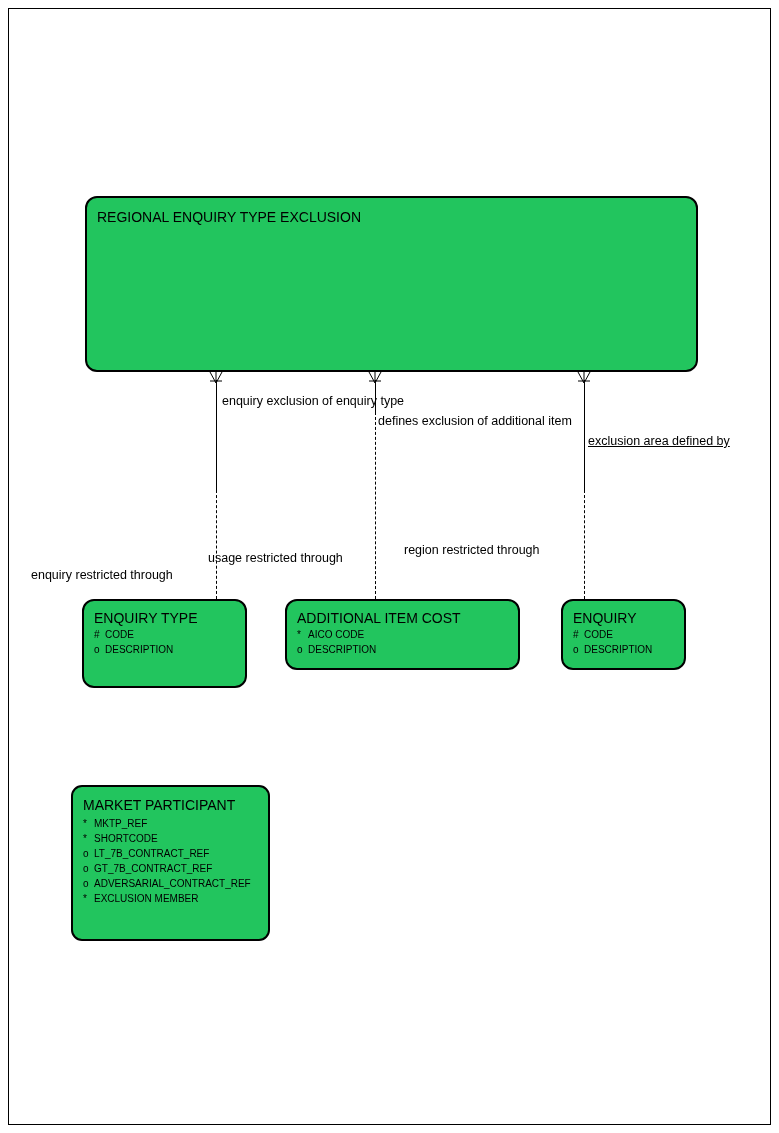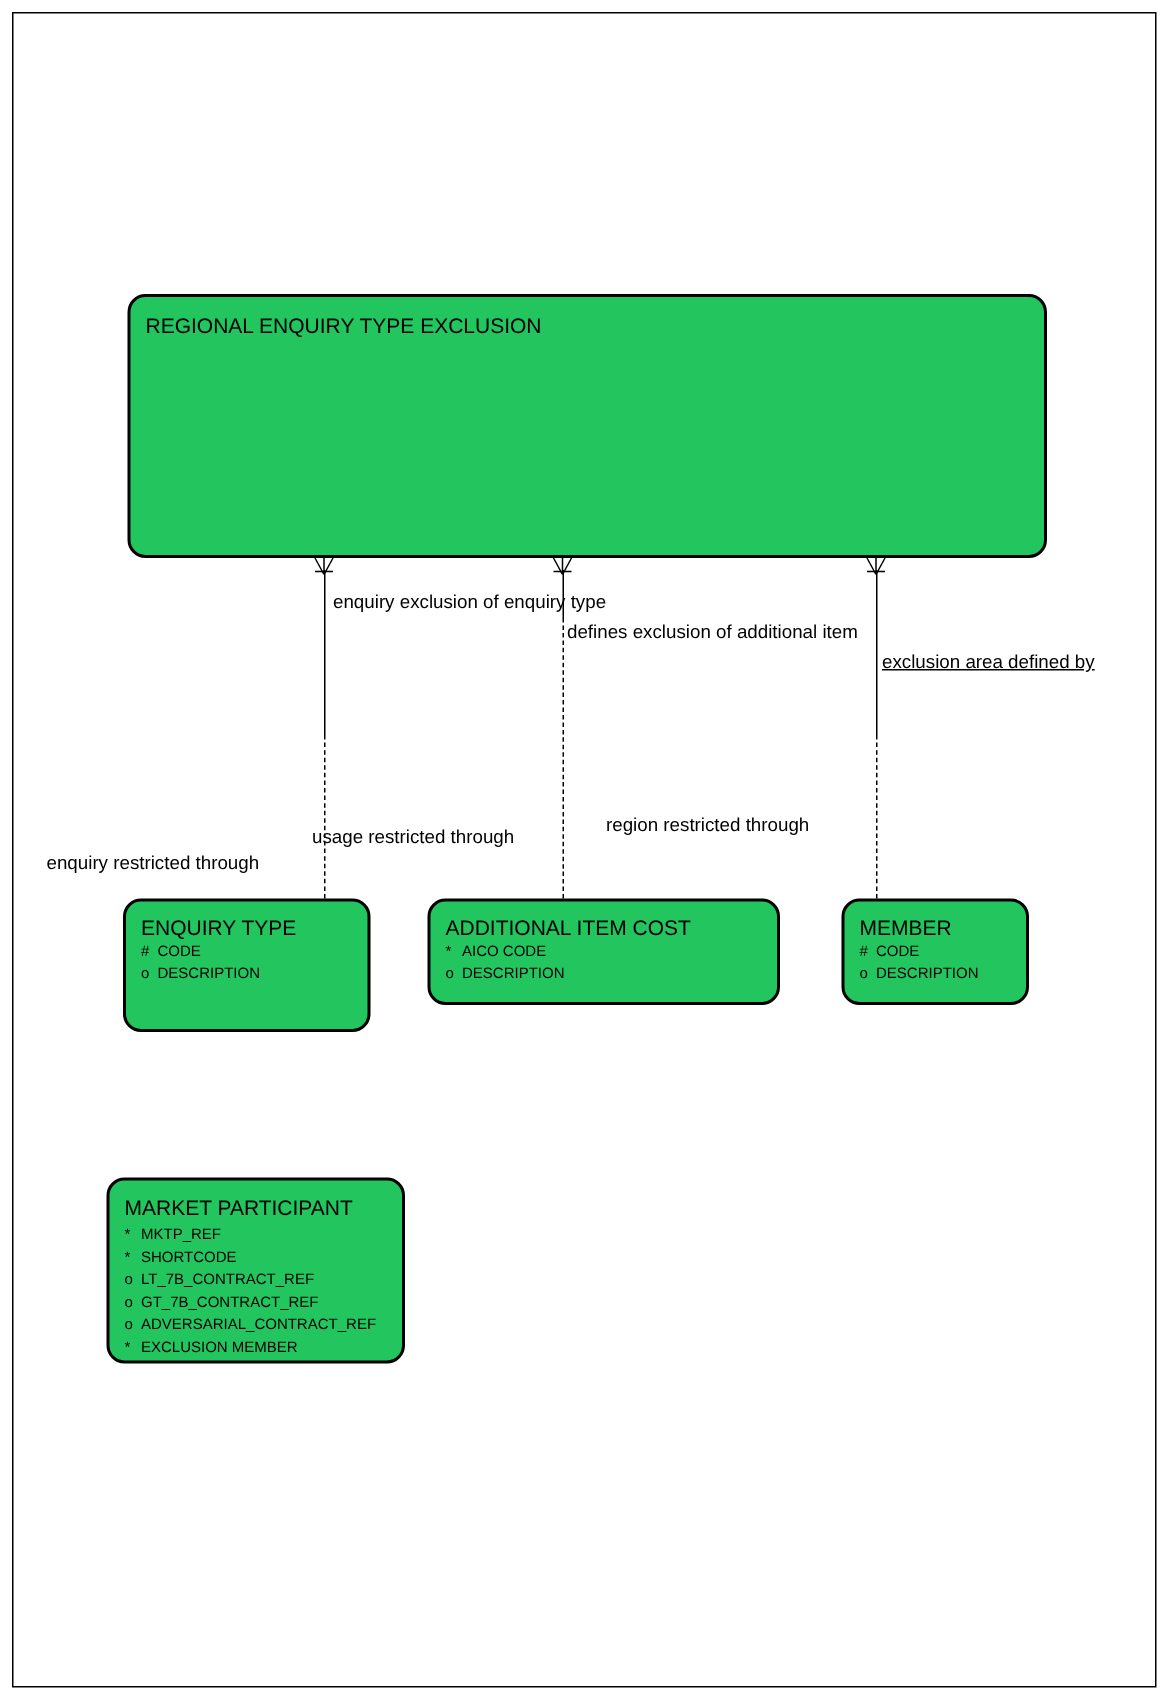--- a/index.html
+++ b/index.html
@@ -164,32 +164,32 @@
       <li class="attr">
         <span class="mark">*</span><span>AICO CODE</span>
       </li>
       <li class="attr">
         <span class="mark">o</span><span>DESCRIPTION</span>
       </li>
     </ul>
   </div>
 
   <div class="entity" style="left:561px; top:599px; width:125px; height:71px;">
-    <div class="entity-name" style="top:10px;">MEMBER</div>
+    <div class="entity-name" style="top:10px;">ENQUIRY</div>
     <ul class="attr-list" style="top:26px;">
       <li class="attr">
         <span class="mark">#</span><span>CODE</span>
       </li>
       <li class="attr">
         <span class="mark">o</span><span>DESCRIPTION</span>
       </li>
     </ul>
   </div>
 
-  <div class="entity" style="left:71px; top:785px; width:199px; height:124px;">
+  <div class="entity" style="left:71px; top:785px; width:199px; height:156px;border-radius:11px;">
     <div class="entity-name" style="top:11px;">MARKET PARTICIPANT</div>
     <ul class="attr-list" style="top:29px;">
       <li class="attr">
         <span class="mark">*</span><span>MKTP_REF</span>
       </li>
       <li class="attr">
         <span class="mark">*</span><span>SHORTCODE</span>
       </li>
       <li class="attr">
         <span class="mark">o</span><span>LT_7B_CONTRACT_REF</span>

